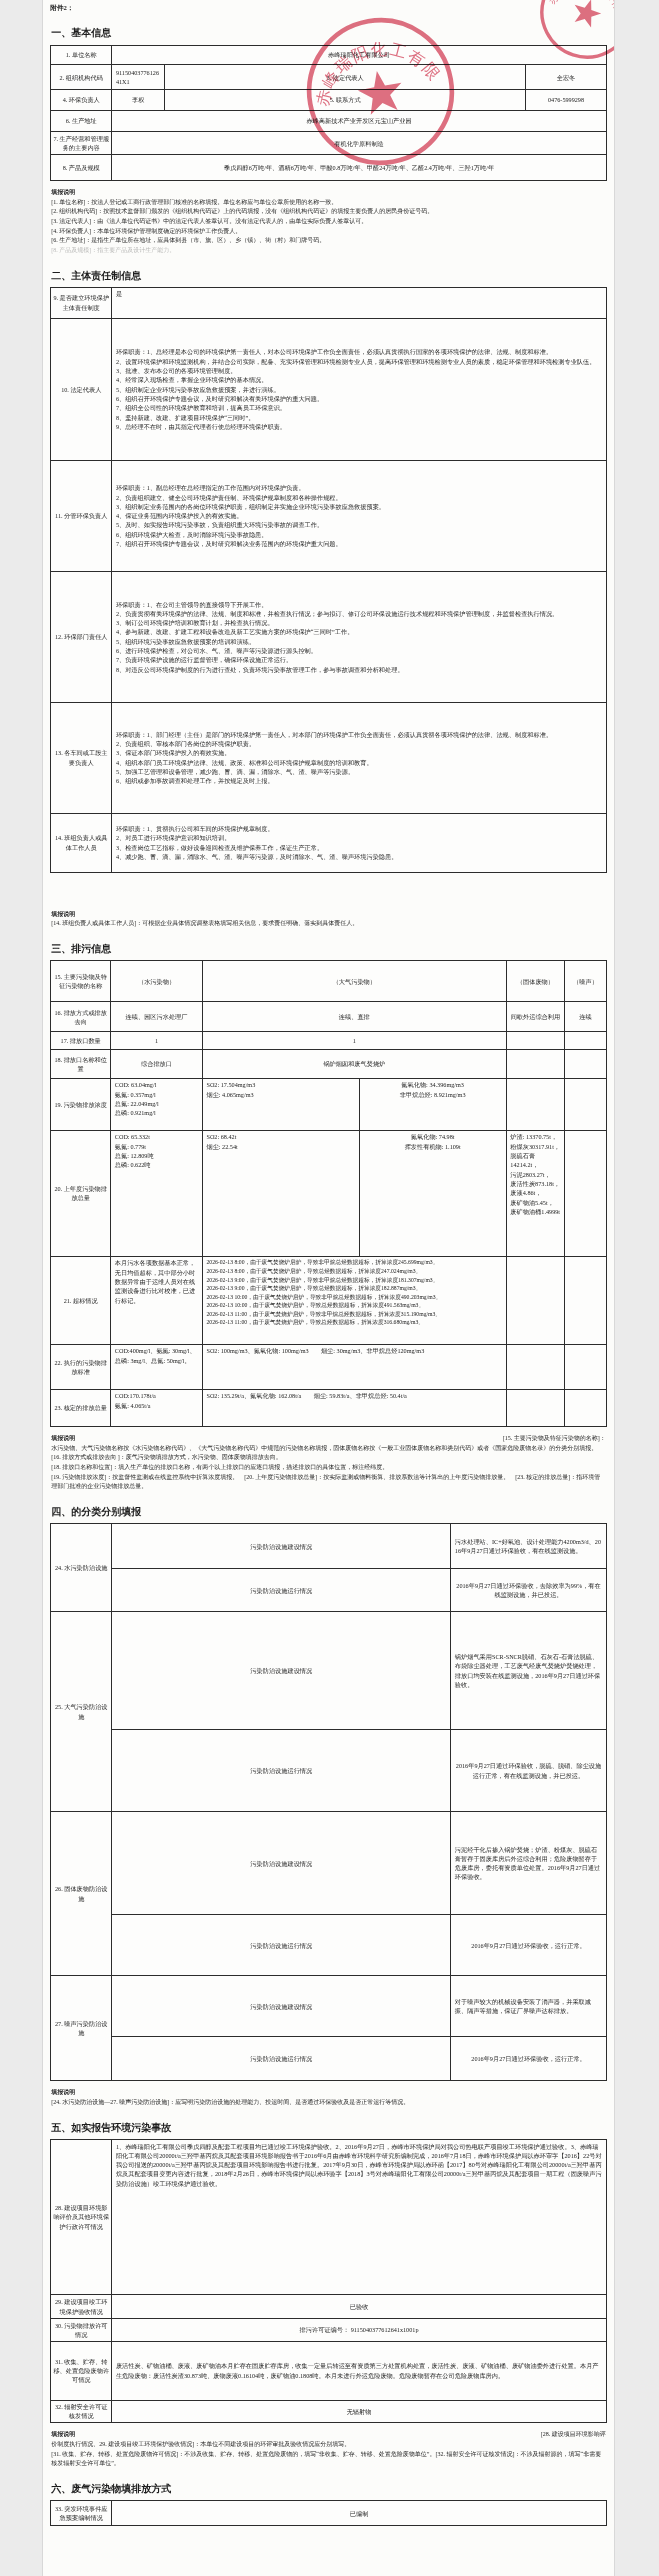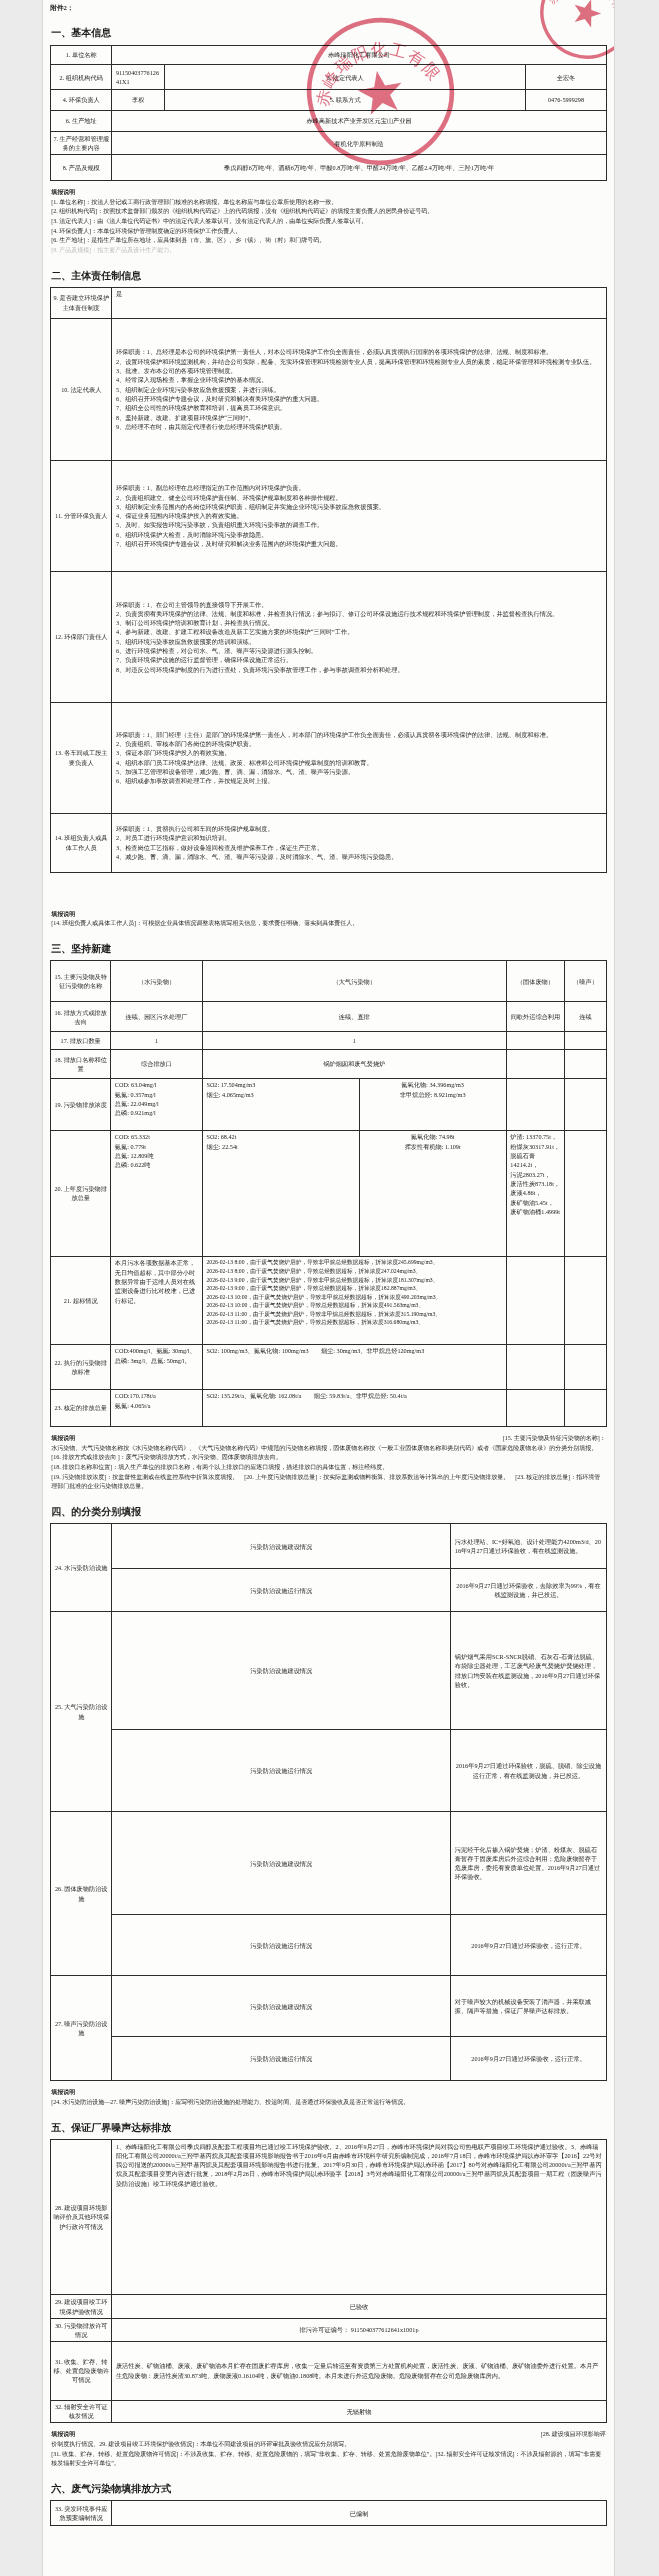--- a/index.html
+++ b/index.html
@@ -146,21 +146,21 @@
 4、减少跑、冒、滴、漏，消除水、气、渣、噪声等污染源，及时消除水、气、渣、噪声环境污染隐患。</td>
     </tr>
   </tbody>
     </table>
 
   <div class="note gap-lg">
     <div class="note-head">填报说明</div>
     <div class="note-body">[14. 班组负责人或具体工作人员]：可根据企业具体情况调整表格填写相关信息，要求责任明确、落实到具体责任人。</div>
   </div>
 
-  <div class="sec-head gap-md">三、坚持新建</div>
+  <div class="sec-head gap-md">三、排污信息</div>
   <table>
     <colgroup>
         <col style="width:10.8%">
         <col style="width:16.5%">
         <col style="width:28.2%">
         <col style="width:26.5%">
         <col style="width:10.5%">
         <col style="width:7.5%">
       </colgroup>
     <tbody>
@@ -314,21 +314,21 @@
       <td class="ctr">2016年9月27日通过环保验收，运行正常。</td>
     </tr>
   </tbody>
     </table>
 
   <div class="note">
     <div class="note-head">填报说明</div>
     <div class="note-body">[24. 水污染防治设施—27. 噪声污染防治设施]：应写明污染防治设施的处理能力、投运时间、是否通过环保验收及是否正常运行等情况。</div>
   </div>
 
-  <div class="sec-head">五、保证厂界噪声达标排放</div>
+  <div class="sec-head">五、如实报告环境污染事故</div>
   <table>
     <colgroup>
         <col style="width:11%">
         <col style="width:89%">
       </colgroup>
     <tbody>
         <tr style="height:155px">
       <td class="lbl">28. 建设项目环境影响评价及其他环境保护行政许可情况</td>
       <td style="vertical-align:top">1、赤峰瑞阳化工有限公司季戊四醇及配套工程项目均已通过竣工环境保护验收。2、2016年9月27日，赤峰市环境保护局对我公司热电联产项目竣工环境保护通过验收。3、赤峰瑞阳化工有限公司20000t/a三羟甲基丙烷及其配套项目环境影响报告书于2016年6月由赤峰市环境科学研究所编制完成，2016年7月18日，赤峰市环境保护局以赤环审字【2016】22号对我公司报送的20000t/a三羟甲基丙烷及其配套项目环境影响报告书进行批复。2017年9月30日，赤峰市环境保护局以赤环函【2017】80号对赤峰瑞阳化工有限公司20000t/a三羟甲基丙烷及其配套项目变更内容进行批复，2018年2月26日，赤峰市环境保护局以赤环验字【2018】3号对赤峰瑞阳化工有限公司20000t/a三羟甲基丙烷及其配套项目一期工程（固废噪声污染防治设施）竣工环境保护通过验收。</td>
     </tr>

